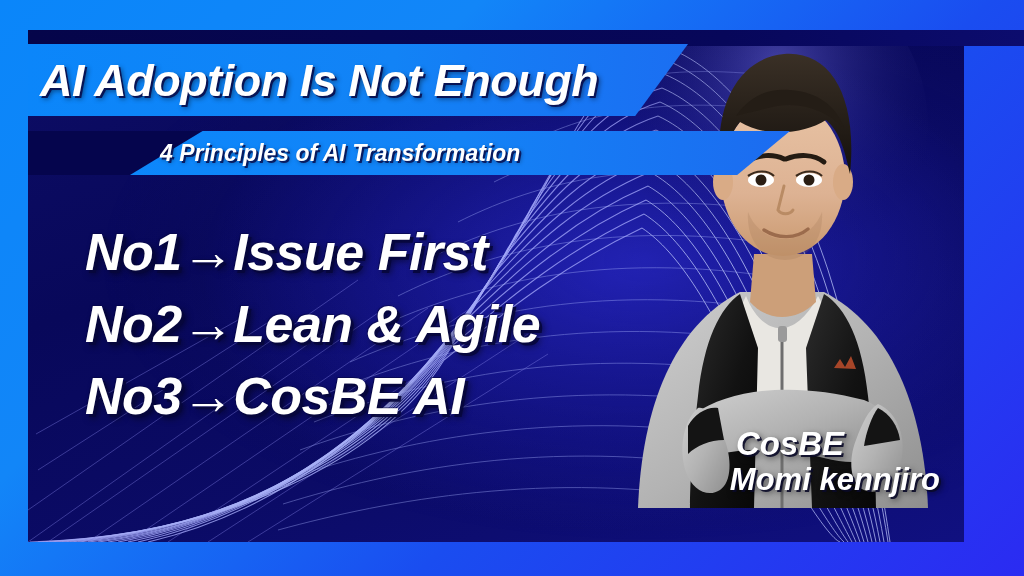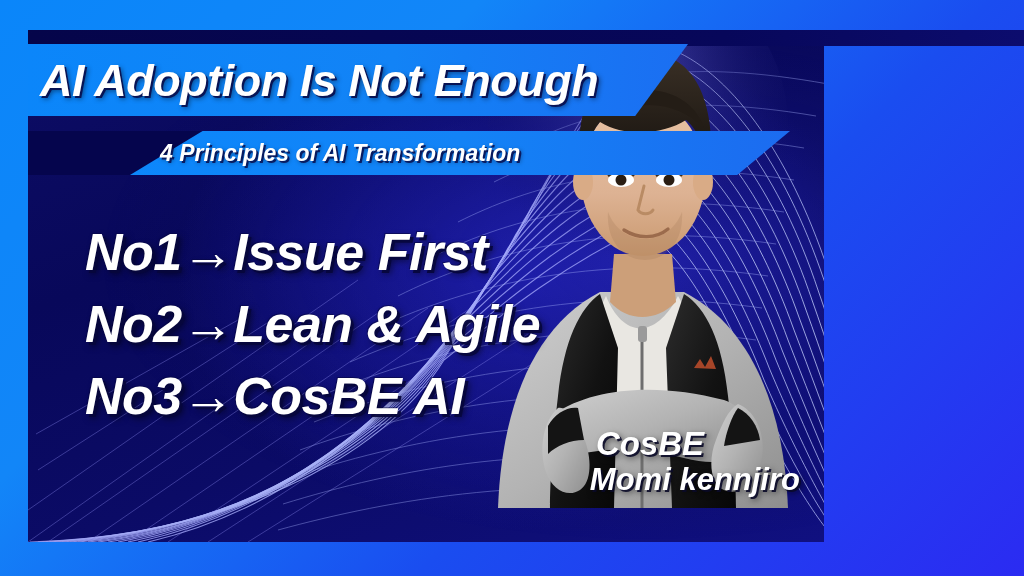--- a/index.html
+++ b/index.html
@@ -17,21 +17,21 @@
     overflow: hidden;
     
     background: linear-gradient(135deg, #0a86fa 0%, #1286f8 30%, #1a4df0 62%, #2b2bf2 100%);
   }
 
   
   .inner-panel {
     position: absolute;
     left: 28px;
     top: 30px;
-    width: 796px;
+    width: 936px;
     height: 512px;
     background:
       radial-gradient(ellipse 70% 80% at 62% 48%, #1a1aa8 0%, rgba(20,20,140,0) 62%),
       linear-gradient(160deg, #0d0d66 0%, #08085a 35%, #0b0b66 65%, #101080 100%);
     overflow: hidden;
   }
 
   
   .mesh {
     position: absolute;

